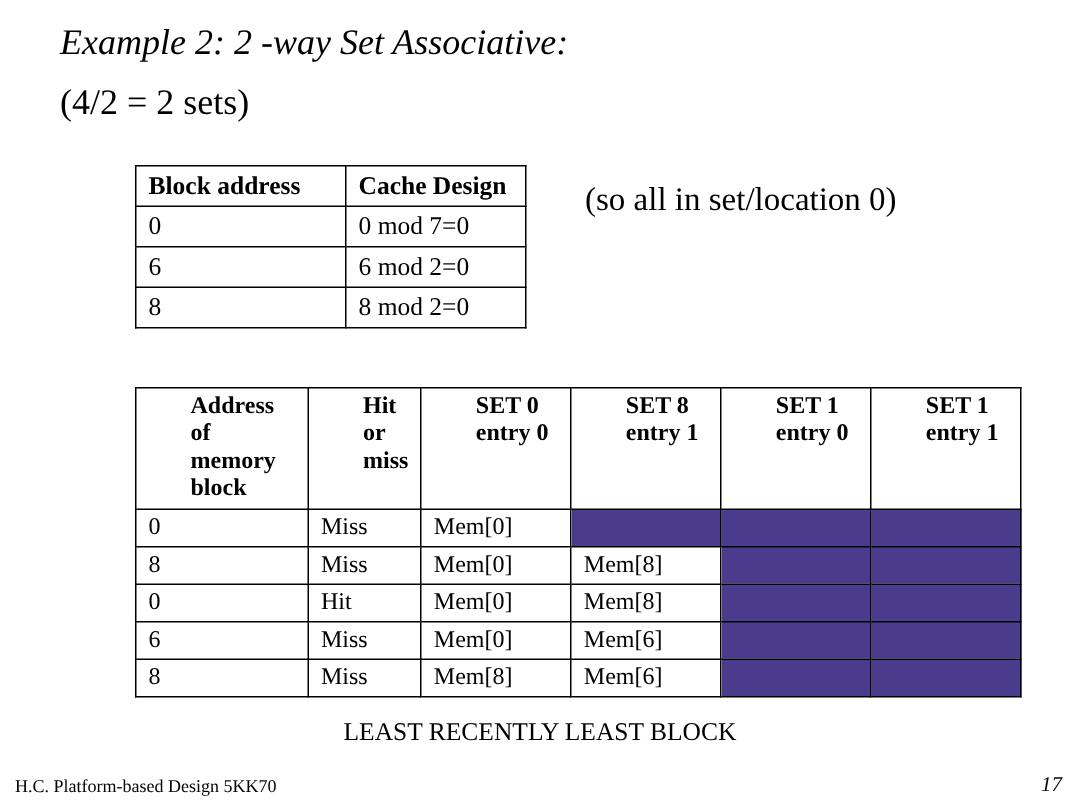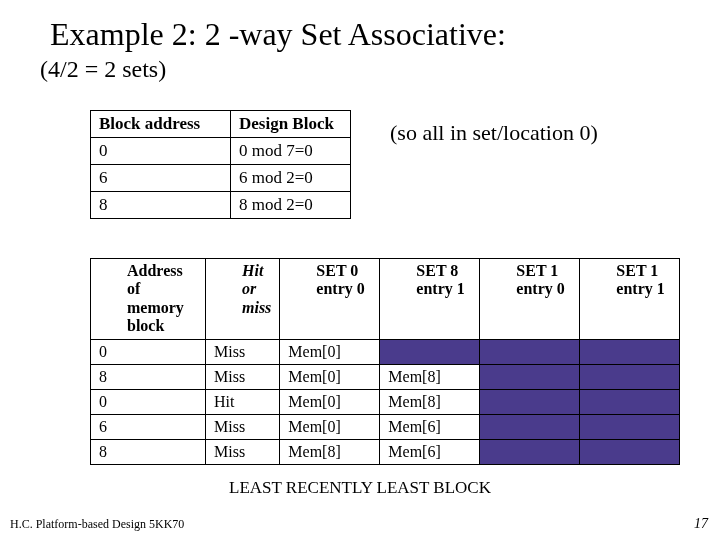--- a/index.html
+++ b/index.html
@@ -8,22 +8,23 @@
     width: 720px;
     height: 540px;
     font-family: "Times New Roman", Times, serif;
     background: #fff;
     position: relative;
     color: #000;
   }
   .title-line {
     position: absolute;
     top: 16px;
-    left: 50px;
-    font-size: 32px;
+    left: 40px;
+    font-size: 24px;
+    font-style: italic;
   }
   .subtitle-line {
     position: absolute;
     top: 56px;
     left: 40px;
     font-size: 24px;
   }
   .map-table {
     position: absolute;
     top: 110px;
@@ -57,21 +58,21 @@
   .trace-table th, .trace-table td {
     border: 1.5px solid #000;
     padding: 3px 8px;
     text-align: left;
     vertical-align: top;
     font-weight: normal;
     background-clip: padding-box;
   }
   .trace-table th { font-weight: bold; line-height: 1.15; padding-left: 36px; }
   .trace-table .cw0 { width: 115px; }
-  .trace-table .cw1 { width: 72px; font-style: italic; }
+  .trace-table .cw1 { width: 72px; }
   .trace-table .cw2 { width: 100px; }
   .trace-table .cw3 { width: 100px; }
   .trace-table .cw4 { width: 100px; }
   .trace-table .cw5 { width: 100px; }
   .purple { background: #4a3b8c; }
   .lru-caption {
     position: absolute;
     top: 478px;
     left: 0;
     width: 720px;
@@ -95,21 +96,21 @@
 </head>
 <body>
 
 <div class="title-line">Example 2:    2 -way Set Associative:</div>
 <div class="subtitle-line">(4/2 = 2 sets)</div>
 
 <table class="map-table">
   <tbody>
       <tr>
     <th class="col0">Block address</th>
-    <th class="col1">Design Block</th>
+    <th class="col1">Cache Design</th>
   </tr>
   <tr>
     <td>0</td>
     <td>0 mod 7=0</td>
   </tr>
   <tr>
     <td>6</td>
     <td>6 mod 2=0</td>
   </tr>
   <tr>

